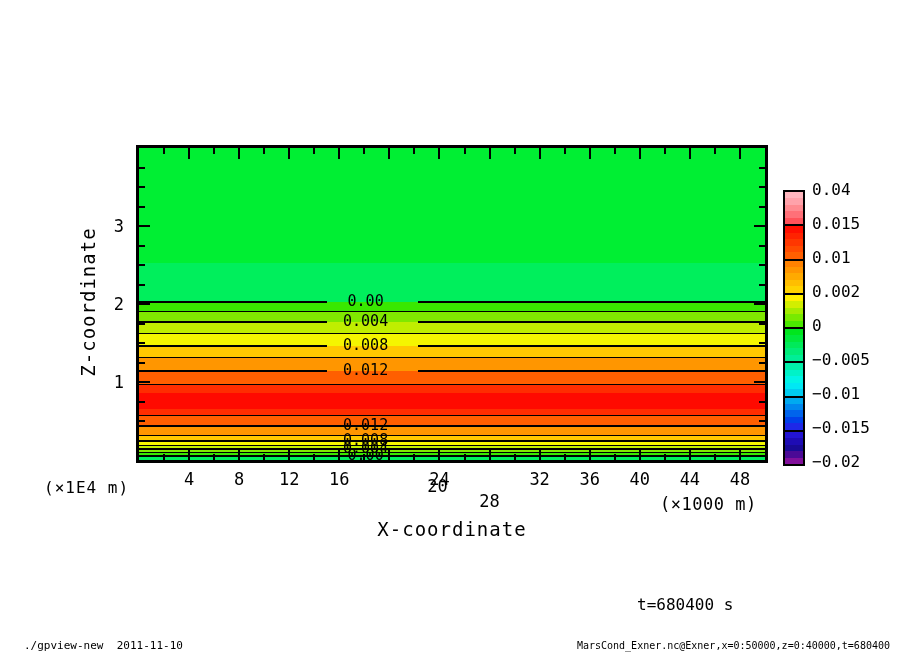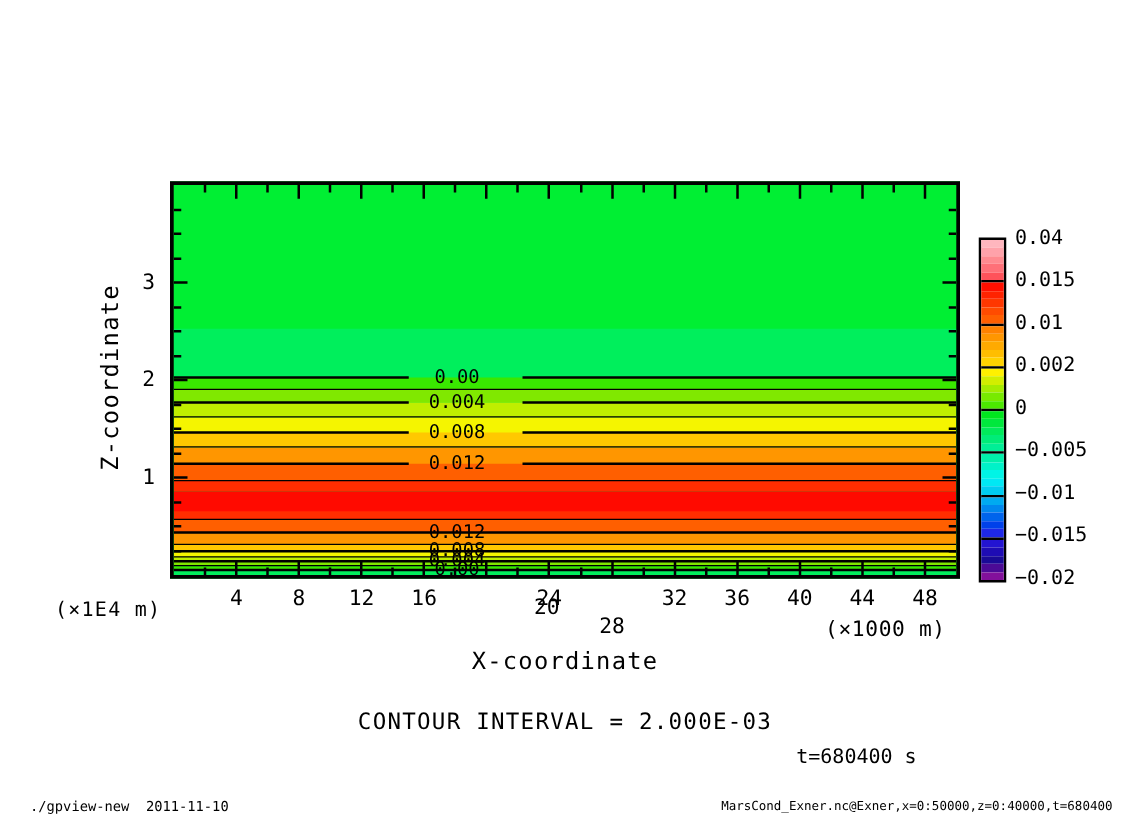--- a/index.html
+++ b/index.html
@@ -224,21 +224,20 @@
       </div>
       <div class="cb-box">
         <div class="cb-step" style="background: rgb(35, 20, 210);"></div>
         <div class="cb-step" style="background: rgb(30, 12, 180);"></div>
         <div class="cb-step" style="background: rgb(25, 10, 150);"></div>
         <div class="cb-step" style="background: rgb(75, 10, 150);"></div>
         <div class="cb-step" style="background: rgb(130, 16, 155);"></div>
       </div>
     </div>
 
-  <div class="abs cinterval">CONTOUR INTERVAL = 2.000E-03</div>
   <div class="abs tlabel">t=680400 s</div>
   <div class="abs footL">./gpview-new  2011-11-10</div>
   <div class="abs footR">MarsCond_Exner.nc@Exner,x=0:50000,z=0:40000,t=680400</div>
 <div class="abs xtick" style="left: 189.08px; top: 470px;">4</div>
     <div class="abs xtick" style="left: 239.16px; top: 470px;">8</div>
     <div class="abs xtick" style="left: 289.24px; top: 470px;">12</div>
     <div class="abs xtick" style="left: 339.32px; top: 470px;">16</div>
     <div class="abs xtick" style="left: 389.4px; top: 477px; margin-left: 48px;">20</div>
     <div class="abs xtick" style="left: 439.48px; top: 470px;">24</div>
     <div class="abs xtick" style="left: 489.56px; top: 492px;">28</div>

